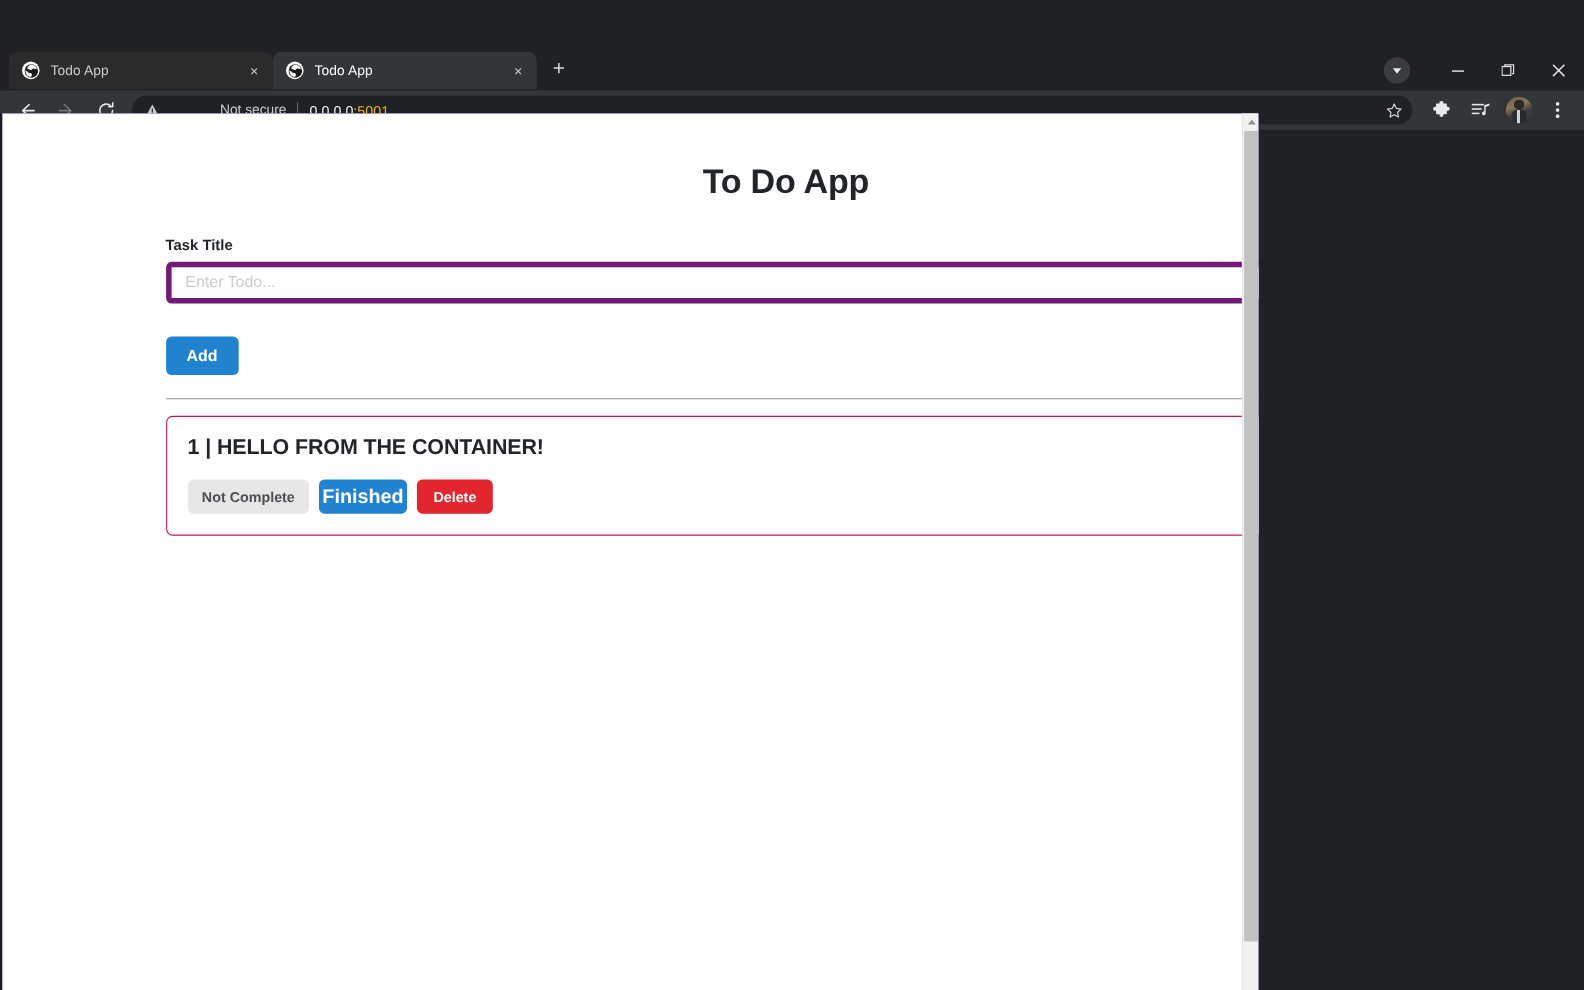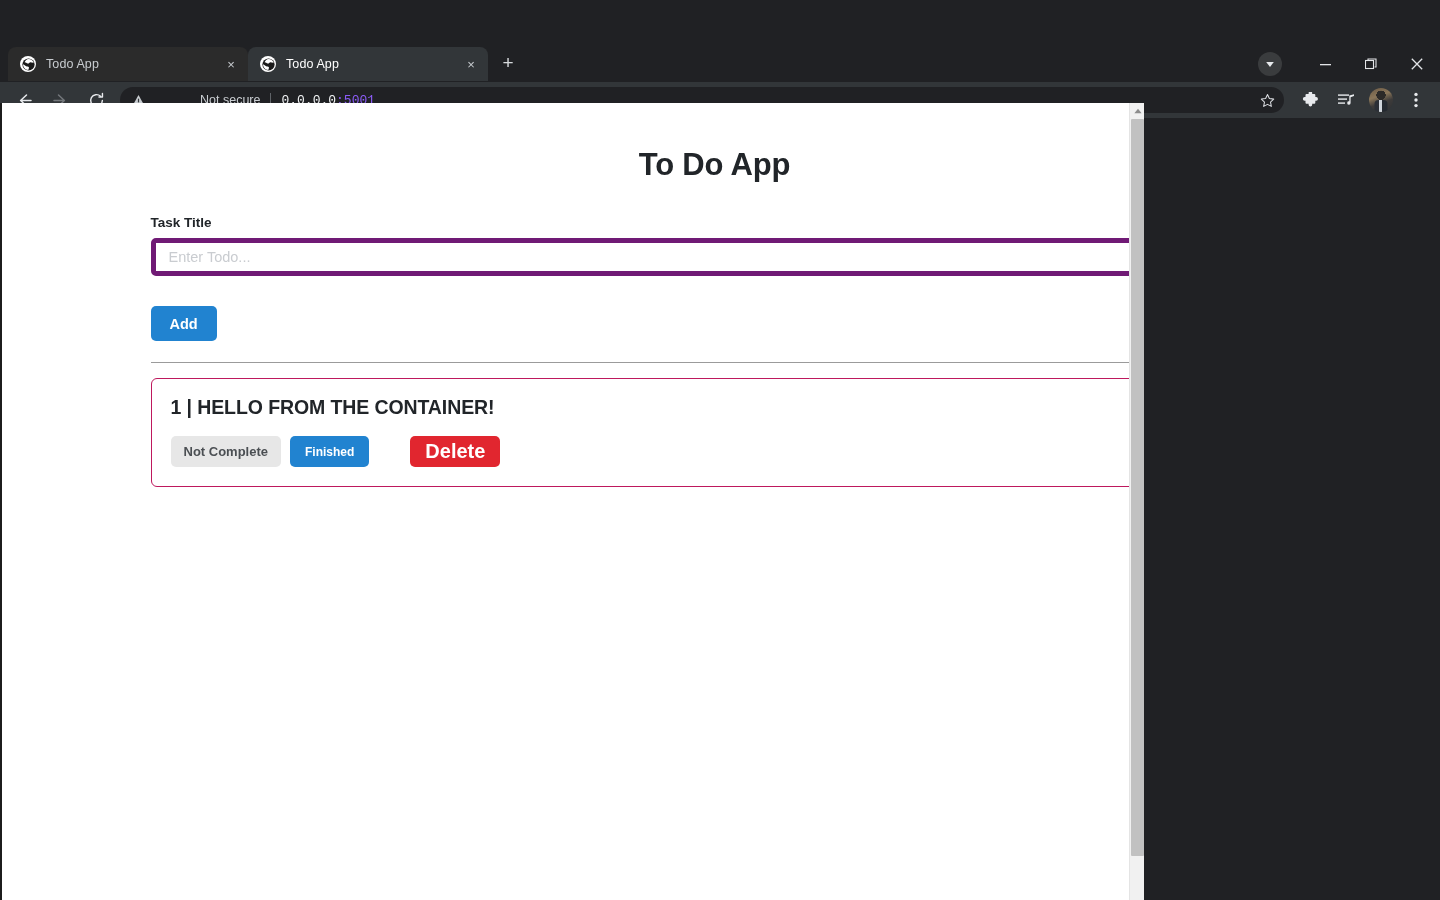--- a/index.html
+++ b/index.html
@@ -86,22 +86,22 @@
   }
   .omnibox .warn {
     display: flex; align-items: center; color: #c9cdd1;
     font-size: 12.5px; white-space: nowrap; gap: 48px;
   }
   .omnibox .warn svg { margin-right: 7px; }
   .omnibox .sep {
     width: 1px; height: 15px; background: #5f6368; margin: 0 10px;
   }
   .omnibox .urlwrap { font-size: 13px; white-space: nowrap; }
-  .omnibox .url-host { color: #f1f3f4; font-family: Liberation Mono, monospace; }
-  .omnibox .url-port { color: #8b5cf6; font-family: Liberation Mono, monospace; }
+  .omnibox .url-host { color: #f1f3f4; }
+  .omnibox .url-port { color: #eab308; }
   .omnibox .star {
     position: absolute; right: 6px; top: 50%; transform: translateY(-50%);
     width: 22px; height: 22px; display: flex; align-items: center; justify-content: center;
     color: #dadce0;
   }
   .tbicon {
     width: 30px; height: 30px; margin: 0 3px;
     display: flex; align-items: center; justify-content: center;
     color: #e8eaed; border-radius: 50%;
   }
@@ -178,26 +178,26 @@
   .card-title {
     font-size: 19.5px; font-weight: bold; color: #212529;
     margin: 0 0 17px 0; letter-spacing: -.1px;
   }
   .card-actions { display: flex; align-items: flex-end; gap: 9px; }
   .btn-status {
     height: 31px; padding: 0 13px;
     background: #e7e7e7; color: #4b4f53; font-size: 13px;
   }
   .btn-finished {
-    height: 31px; padding: 0 15px;
-    background: #2183d0; color: #ffffff; font-size: 12px;
+    height: 31px; padding: 0 3px;
+    background: #2183d0; color: #ffffff; font-size: 18px;
   }
   .btn-delete {
     height: 31px; padding: 0 15px;
-    background: #e1262f; color: #ffffff; font-size: 20px; margin-left: 32px;
+    background: #e1262f; color: #ffffff; font-size: 13px;
   }
 
   
   .scrollbar {
     position: absolute; right: 0; top: 0;
     width: 15px; height: 828px;
     background: #f1f1f1; border-left: 1px solid #e4e4e4;
   }
   .sb-arrow {
     width: 15px; height: 15px;

